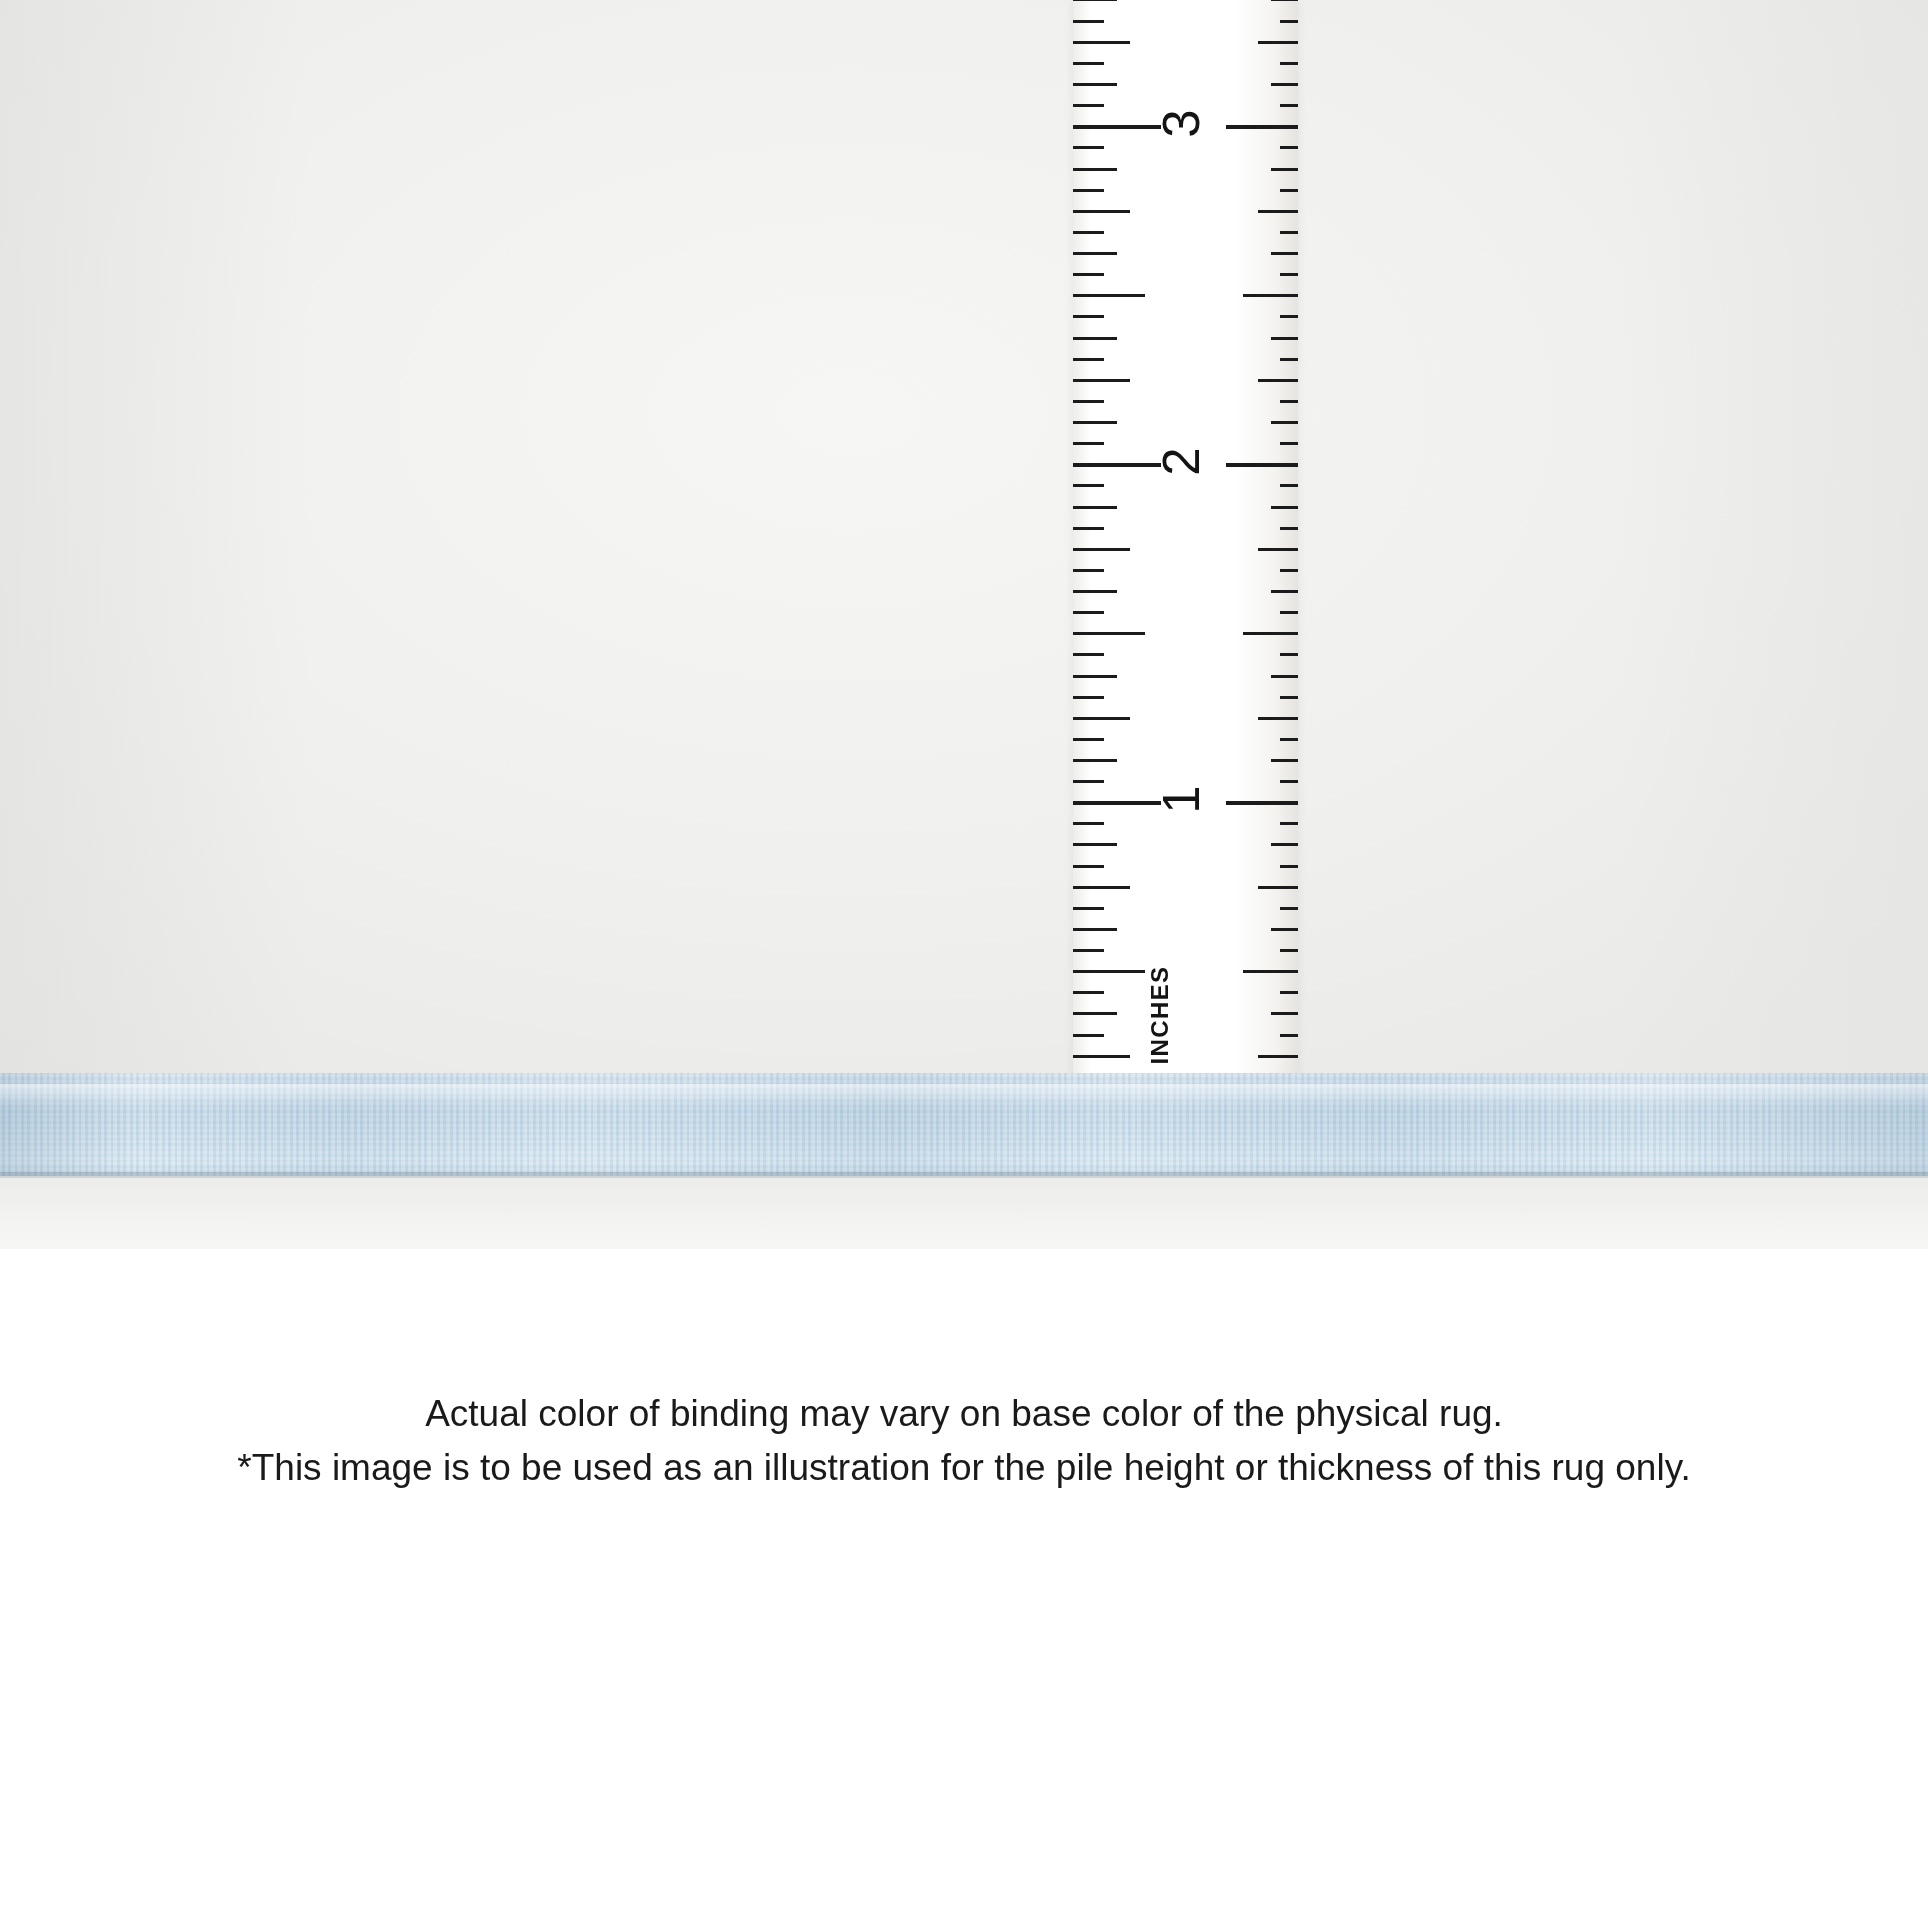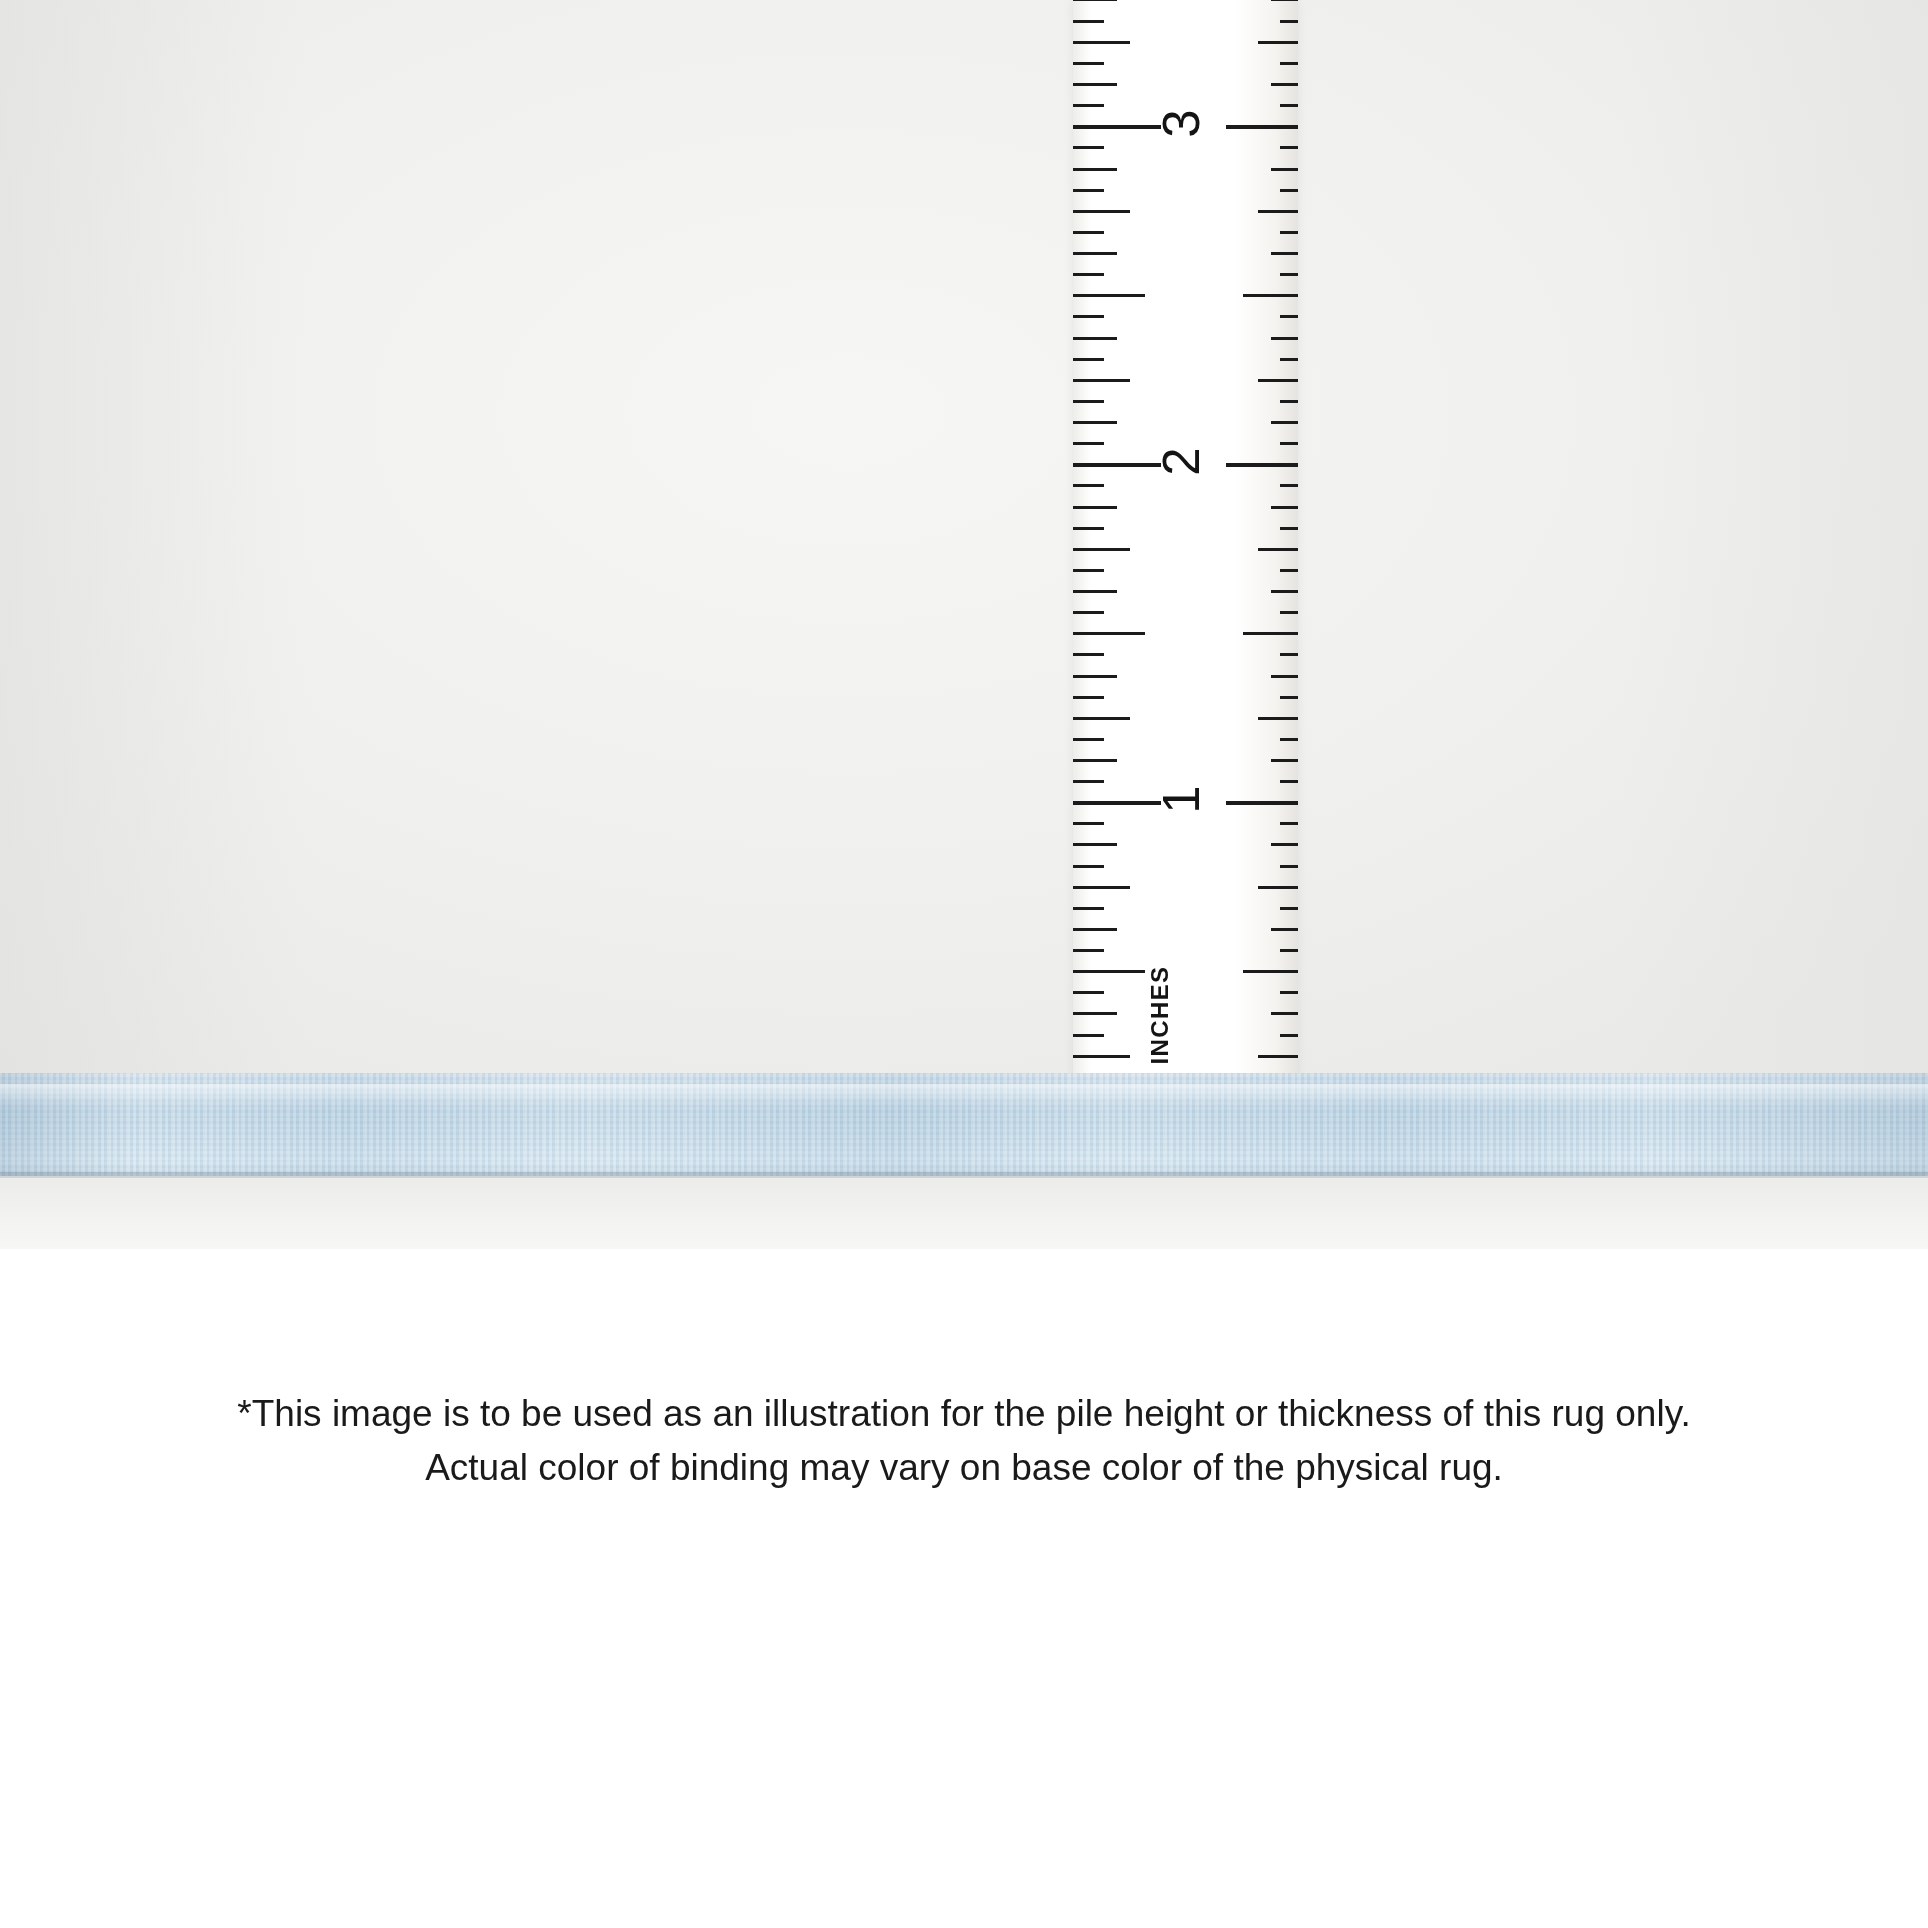--- a/index.html
+++ b/index.html
@@ -376,18 +376,18 @@
       <div class="rug-weave"></div>
       <div class="rug-shade"></div>
       <div class="rug-highlight"></div>
       <div class="rug-shadow"></div>
     </div>
 
     <div class="floor"></div>
   </div>
 
   <div class="caption">
+    <span class="line">Actual color of binding may vary on base color of the physical rug.</span>
     <span class="line">*This image is to be used as an illustration for the pile height or thickness of this rug only.</span>
-    <span class="line">Actual color of binding may vary on base color of the physical rug.</span>
   </div>
 
 </div>
 
 
 </body></html>

